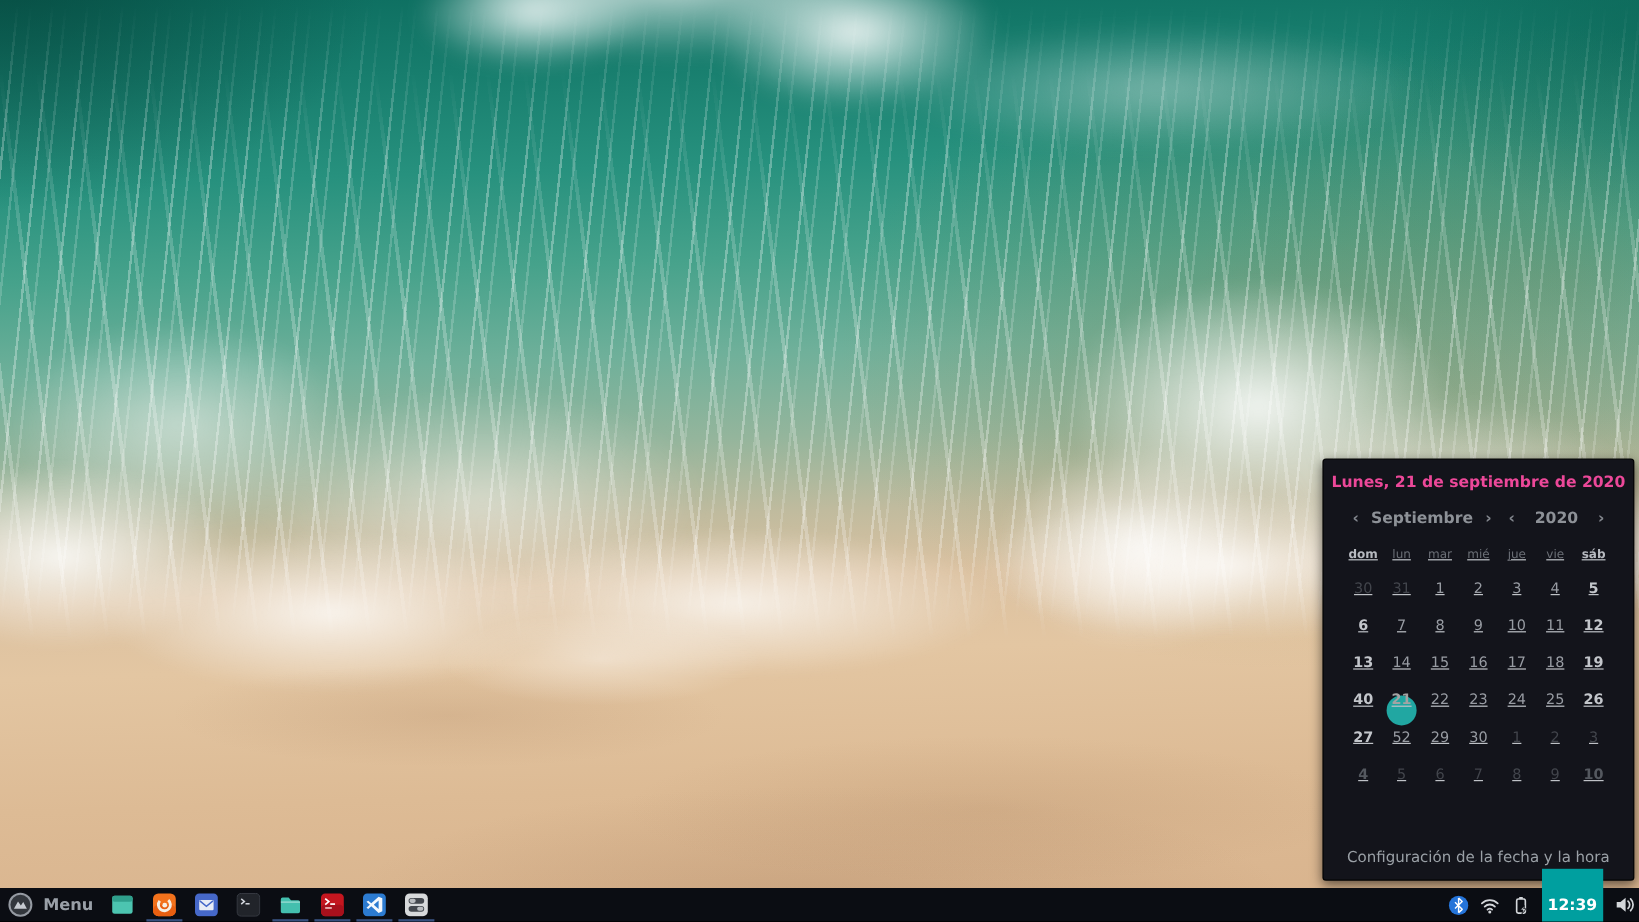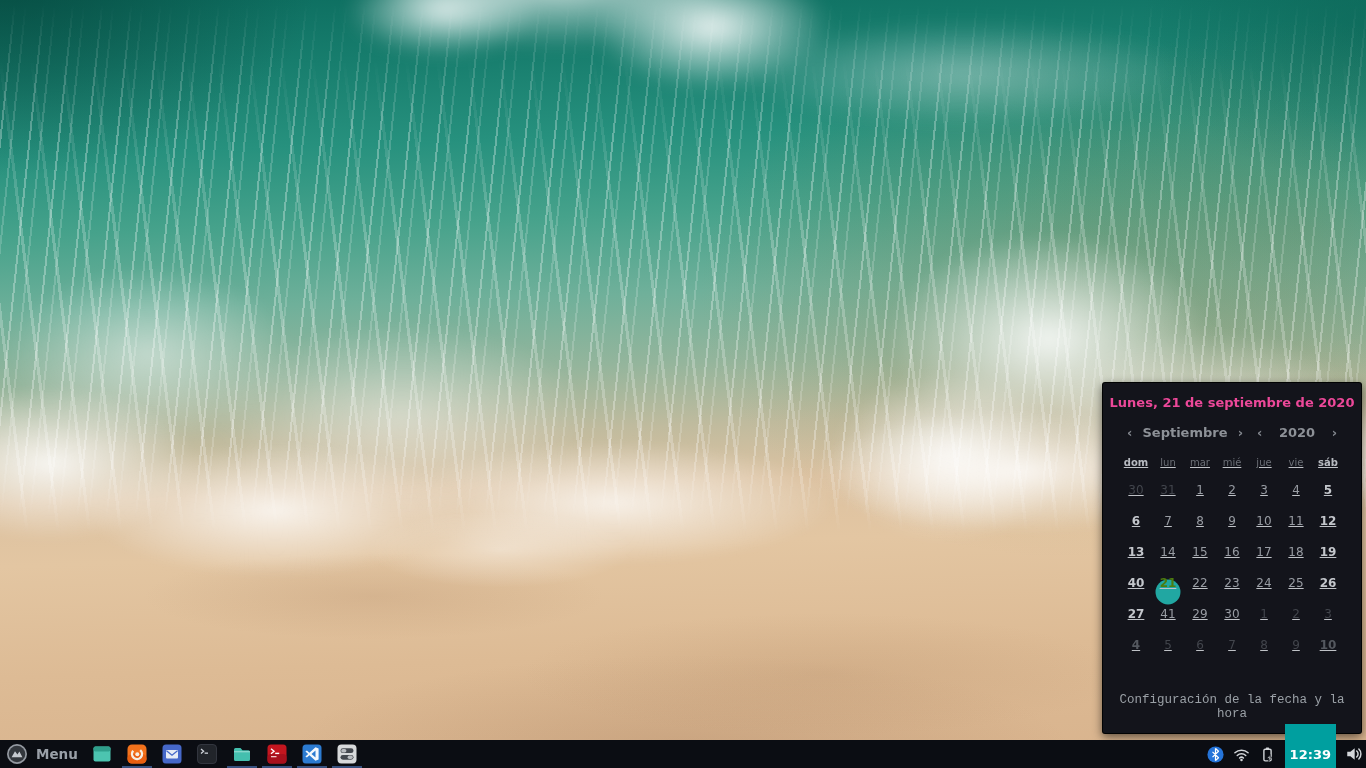--- a/index.html
+++ b/index.html
@@ -67,26 +67,26 @@
   .cal-dow-grid{margin-top:13px;grid-auto-rows:18px;}
   .cal-days-grid{margin-top:12px;grid-auto-rows:31px;}
   .dow{display:flex;align-items:center;justify-content:center;font-size:10px;color:#6b6f76;}
   .dow.emph{color:#b7bac0;font-weight:700;}
   .day{display:flex;align-items:flex-start;justify-content:center;font-size:12px;
       color:#989ca3;position:relative;}
   .day span{position:relative;z-index:1;}
   .day.weekend{color:#c3c6cb;font-weight:700;}
   .day.outside{color:#42454c;}
   .day.outside-weekend{color:#54585f;font-weight:700;}
-  .day.selected{color:#4d7c0f;font-weight:700;}
+  .day.selected{color:#a3a3a3;font-weight:700;}
   .day.selected::before{content:"";position:absolute;left:50%;top:50%;
       transform:translate(-50%,-50%);width:25px;height:25px;border-radius:50%;
       background:var(--selected_day,#21a7a2);}
   .cal-link{position:absolute;left:0;right:0;bottom:12px;text-align:center;
-      font-size:12.5px;color:#9aa0a6;cursor:pointer;font-family:Liberation Mono, monospace;}
+      font-size:12.5px;color:#9aa0a6;cursor:pointer;}
 
   
   .panel{position:absolute;left:0;right:0;bottom:0;height:28px;background:#0b0d13;
       display:flex;align-items:center;z-index:10;}
   .menu-button{display:flex;align-items:center;gap:8px;padding:0 8px 0 6px;height:100%;cursor:pointer;}
   .menu-label{font-size:13.5px;font-weight:700;color:#9aa0a8;}
   .launchers{display:flex;align-items:center;gap:15px;margin-left:6px;height:100%;}
   .launcher{width:20px;height:20px;position:relative;cursor:pointer;display:flex;
       align-items:center;justify-content:center;}
   .launcher.running::after{content:"";position:absolute;left:-5px;right:-5px;bottom:-5px;
@@ -217,21 +217,21 @@
         <div class="day normal">
           <span>25</span>
         </div>
         <div class="day weekend">
           <span>26</span>
         </div>
         <div class="day weekend">
           <span>27</span>
         </div>
         <div class="day normal">
-          <span>41</span>
+          <span>52</span>
         </div>
         <div class="day normal">
           <span>29</span>
         </div>
         <div class="day normal">
           <span>30</span>
         </div>
         <div class="day outside">
           <span>1</span>
         </div>

